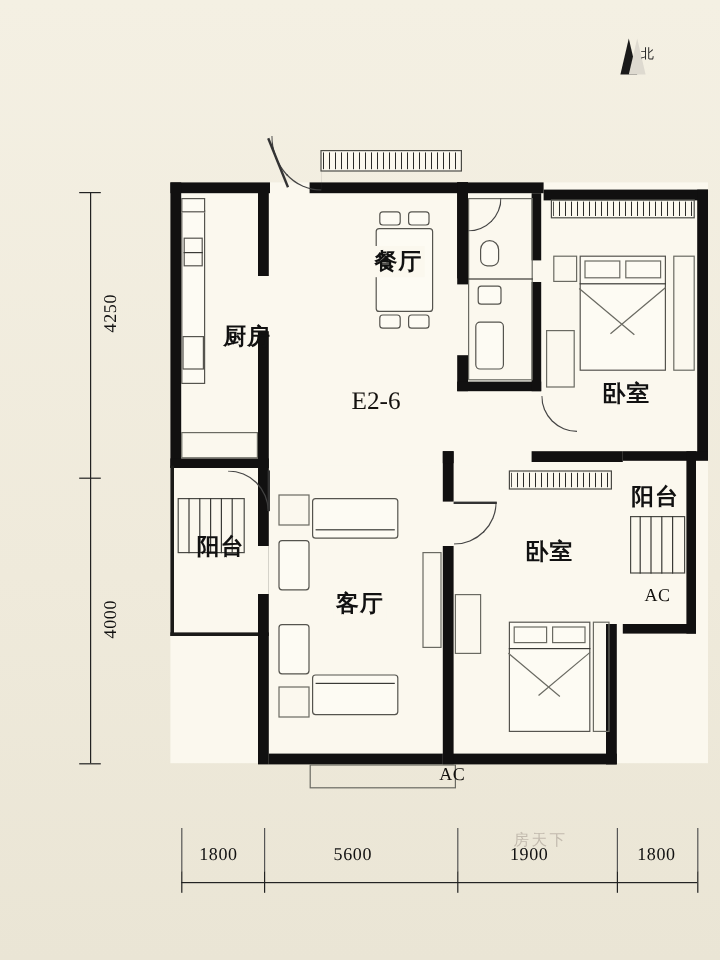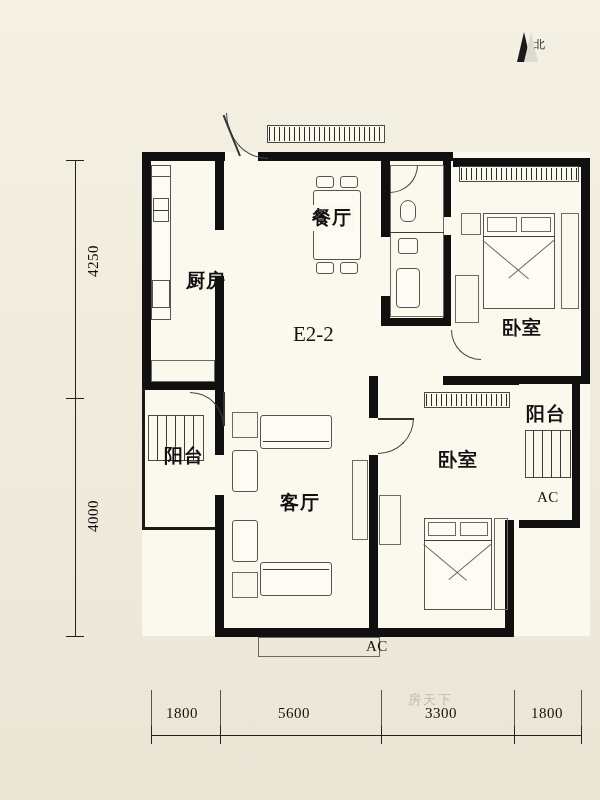--- a/index.html
+++ b/index.html
@@ -324,44 +324,44 @@
   <div class="line" style="left:263px; top:569px; width:66px; height:1px;"></div>
   <div class="sofa rounded" style="left:232px; top:450px; width:26px; height:42px;"></div>
   <div class="sofa rounded" style="left:232px; top:520px; width:26px; height:42px;"></div>
   <div class="thinbox2" style="left:232px; top:412px; width:26px; height:26px;"></div>
   <div class="thinbox2" style="left:232px; top:572px; width:26px; height:26px;"></div>
   <div class="thinbox2" style="left:352px; top:460px; width:16px; height:80px;"></div>
   <div class="label room-label" style="left:278px; top:490px; background:#fbf8ee; padding:0 2px;">客厅</div>
 
   <div class="line" style="left:215px; top:455px; width:9px; height:40px; background:#fbf8ee;"></div>
 
-  <div class="label plan-code" style="left:293px; top:322px;">E2-2</div>
+  <div class="label plan-code" style="left:293px; top:322px;">E2-6</div>
 
   <div class="thinbox2" style="left:258px; top:637px; width:122px; height:20px;"></div>
   <div class="label ac-label" style="left:366px; top:638px;">AC</div>
 
   <div class="dimline-v" style="left:75px; top:160px; height:476px;"></div>
   <div class="tick" style="left:66px; top:160px; width:18px; height:1px;"></div>
   <div class="tick" style="left:66px; top:398px; width:18px; height:1px;"></div>
   <div class="tick" style="left:66px; top:636px; width:18px; height:1px;"></div>
   <div class="label dim-label vertical" style="left:85px; top:245px;">4250</div>
   <div class="label dim-label vertical" style="left:85px; top:500px;">4000</div>
 
   <div class="dimline-h" style="left:151px; top:735px; width:430px;"></div>
   <div class="tick" style="left:151px; top:726px; width:1px; height:18px;"></div>
   <div class="tick" style="left:220px; top:726px; width:1px; height:18px;"></div>
   <div class="tick" style="left:381px; top:726px; width:1px; height:18px;"></div>
   <div class="tick" style="left:514px; top:726px; width:1px; height:18px;"></div>
   <div class="tick" style="left:581px; top:726px; width:1px; height:18px;"></div>
   <div class="label dim-label" style="left:166px; top:705px;">1800</div>
   <div class="label dim-label" style="left:278px; top:705px;">5600</div>
-  <div class="label dim-label" style="left:425px; top:705px;">3300</div>
+  <div class="label dim-label" style="left:425px; top:705px;">1900</div>
   <div class="label dim-label" style="left:531px; top:705px;">1800</div>
 
   <div class="dimline-v" style="left:151px; top:690px; height:36px; background:#555;"></div>
   <div class="dimline-v" style="left:220px; top:690px; height:36px; background:#555;"></div>
   <div class="dimline-v" style="left:381px; top:690px; height:36px; background:#555;"></div>
   <div class="dimline-v" style="left:514px; top:690px; height:36px; background:#555;"></div>
   <div class="dimline-v" style="left:581px; top:690px; height:36px; background:#555;"></div>
 
-  <div class="wm wm-top" style="left:408px; top:691px;">房天下</div>
+  <div class="wm wm-top" style="left:428px; top:691px;">房天下</div>
 
 </div>
 
 </body></html>

